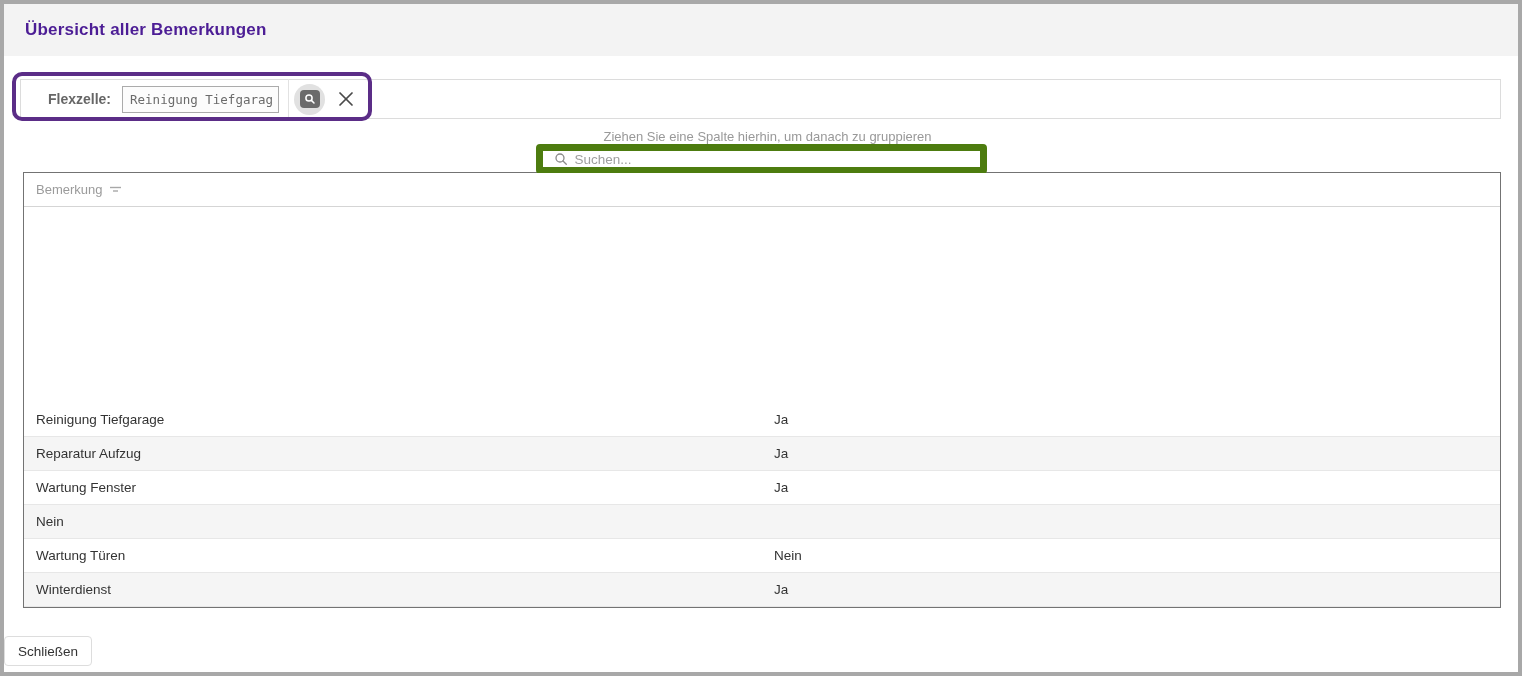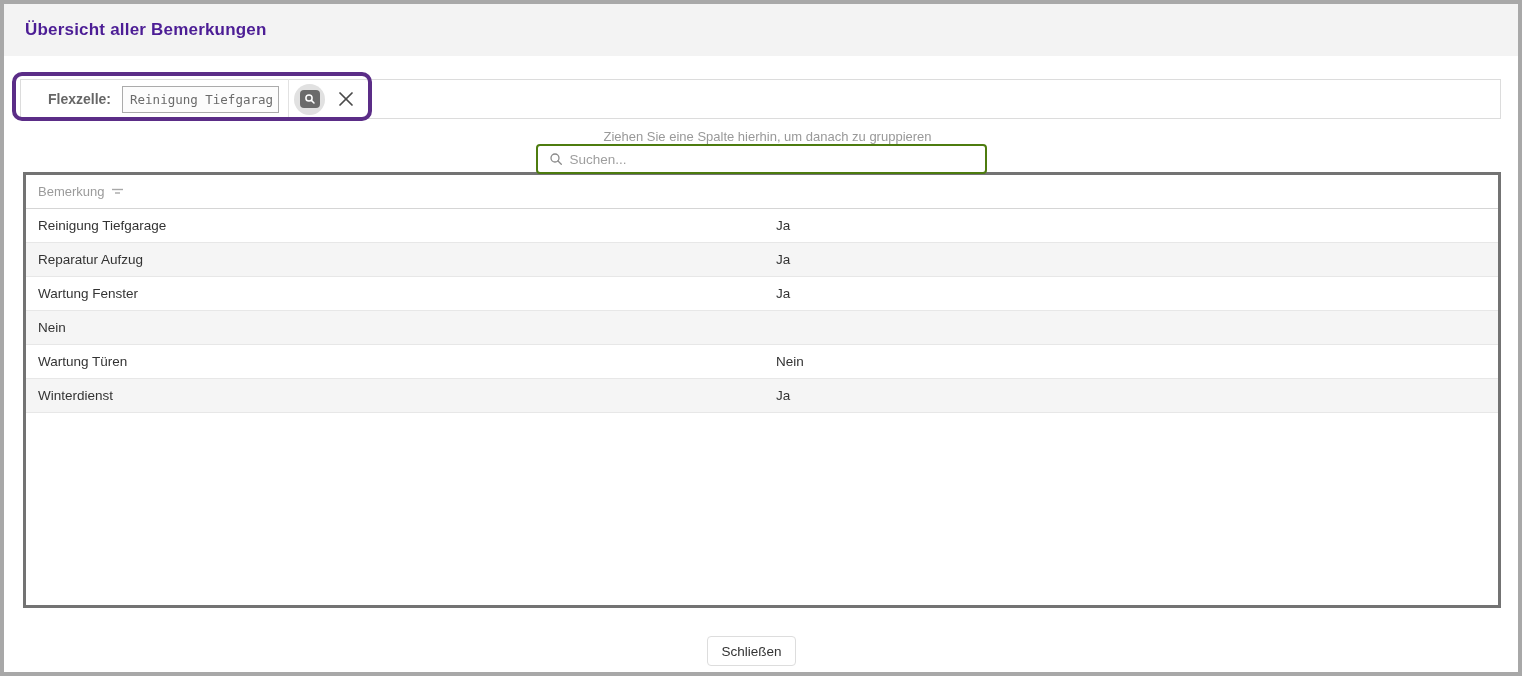--- a/index.html
+++ b/index.html
@@ -93,43 +93,44 @@
     margin: 10px 19px 0 19px;
     height: 30px;
     display: flex; align-items: center; justify-content: space-between; flex-direction: column;
   }
   .group-panel-text {
     font-size: 13px; color: #999999;
     padding-left: 13px;
   }
   .search-box {
     width: 451px; height: 30px;
-    border: 2px solid #4d7c0f;
+    border: 7px solid #4d7c0f;
     border-radius: 4px;
     background: #ffffff;
     display: flex; align-items: center;
     padding-left: 11px;
   }
   .search-box input {
     border: none; outline: none;
     flex: 1; height: 26px;
     font-size: 13.5px; color: #444444;
     margin-left: 7px;
     background: transparent;
   }
   .search-box input::placeholder { color: #9e9e9e; }
 
   
   .grid {
     margin: 13px 17px 0 19px;
     height: 436px;
-    border: 3px solid #737373;
+    border: 1px solid #737373;
     background: #ffffff;
     display: flex; flex-direction: column;
     overflow: hidden;
+    justify-content: space-between;
   }
   .grid-header {
     display: flex;
     height: 34px; min-height: 34px;
     border-bottom: 1px solid #d5d5d5;
     align-items: center;
     background: #ffffff;
   }
   .grid-row {
     display: flex;
@@ -142,21 +143,21 @@
   .col-1 { width: 738px; min-width: 738px; padding-left: 12px; display: flex; align-items: center; }
   .col-2 { flex: 1; padding-left: 12px; display: flex; align-items: center; }
   .header-cell-label {
     font-size: 13px; color: #9b9b9b;
   }
   .filter-icon { margin-left: 7px; display: inline-flex; }
   .cell-text { font-size: 13.5px; color: #333333; }
 
   
   .footer {
-    display: flex; justify-content: center;
+    display: flex; justify-content: flex-start;
     margin: 28px 19px 0 0;
   }
   .close-btn {
     height: 30px;
     padding: 0 13px;
     background: #ffffff;
     border: 1px solid #dddddd;
     border-radius: 4px;
     font-family: "Liberation Sans", sans-serif;
     font-size: 13.5px; color: #333333;

